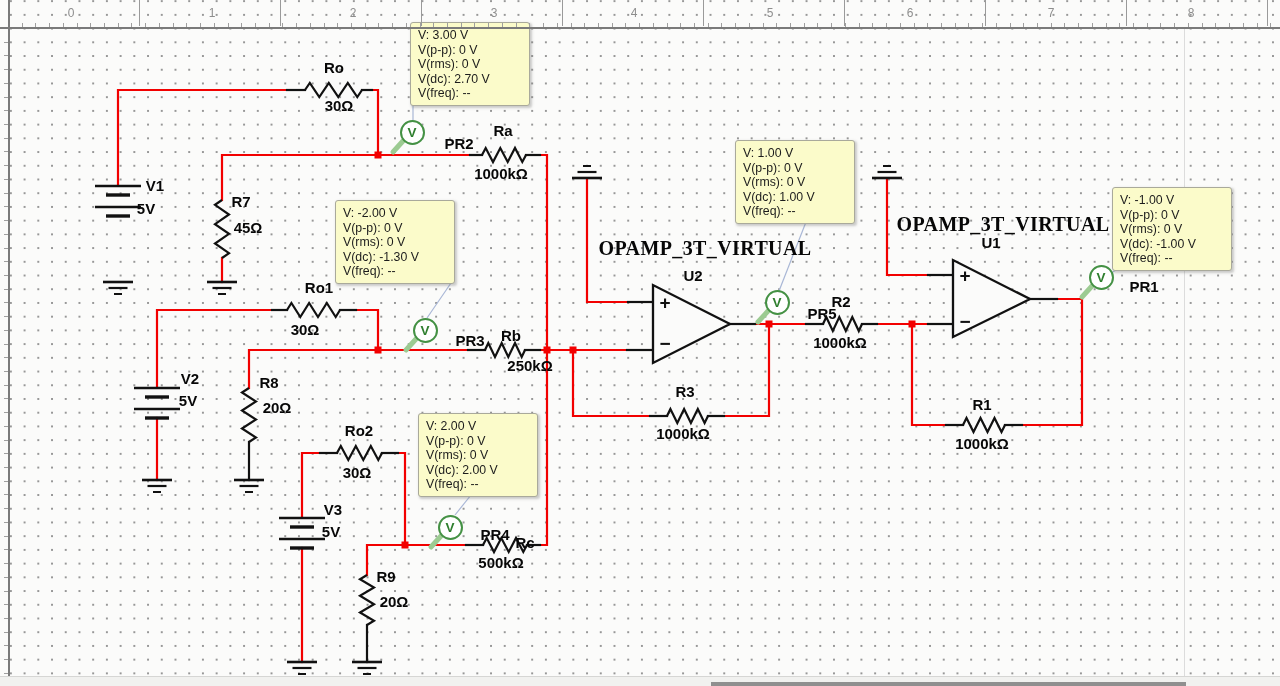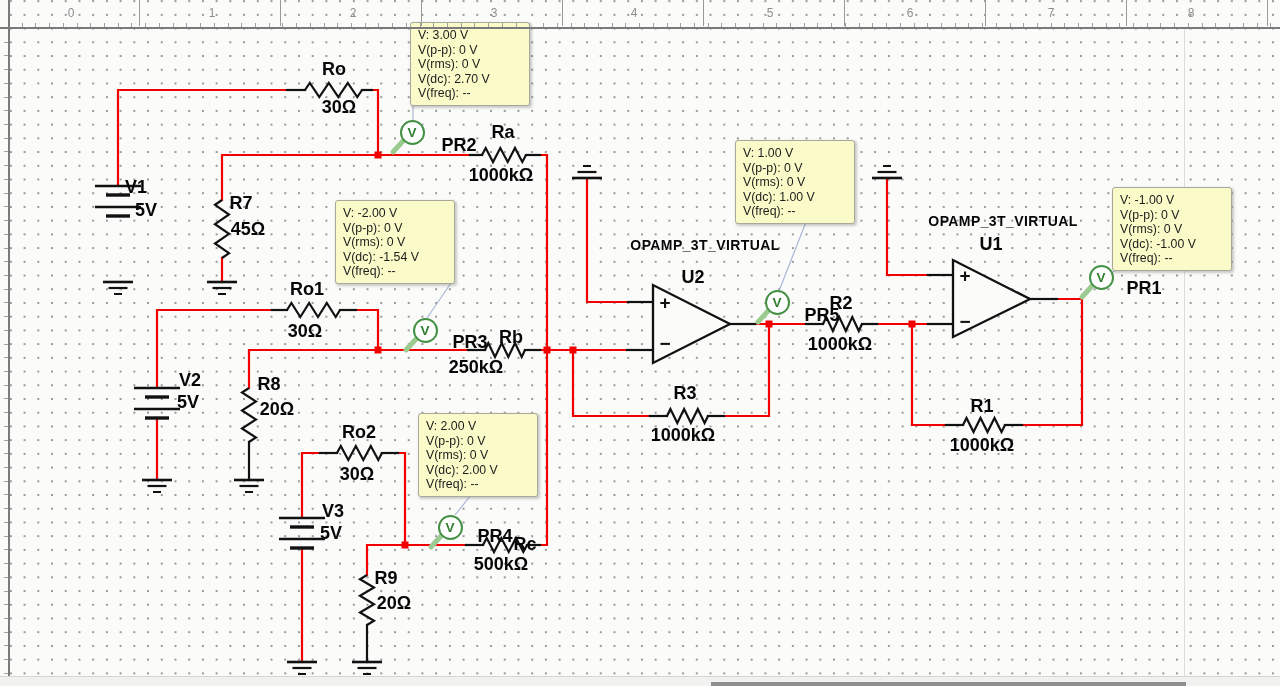--- a/index.html
+++ b/index.html
@@ -20,23 +20,23 @@
     background-image:repeating-linear-gradient(to right,#9f9f9f 0 1px,rgba(0,0,0,0) 1px 13.72px);}
   #lruler-ticks{left:4px;top:28px;width:4px;height:648px;z-index:5;
     background-image:repeating-linear-gradient(to bottom,#9f9f9f 0 1px,rgba(0,0,0,0) 1px 13.72px);}
   #page-line{left:1184px;top:28px;width:1px;height:648px;background:#dcdcdc;z-index:0;}
   
   #scrollbar{left:0;top:676px;width:1280px;height:10px;background:#f1f1ef;border-top:1px solid #d6d6d4;z-index:7;}
   #scrollbar-thumb{left:711px;top:5px;width:475px;height:5px;background:#8f8f8f;position:absolute;}
   
   #schem{left:0;top:0;z-index:1;}
   
-  .lbl{position:absolute;transform:translateX(-50%);font-size:18px;font-weight:bold;
+  .lbl{position:absolute;transform:translateX(-50%);font-size:15px;font-weight:bold;
        color:#070707;white-space:nowrap;z-index:2;}
-  .lbl.big{font-size:14px;letter-spacing:.4px;}
+  .lbl.big{font-size:20px;letter-spacing:.4px;font-family:Liberation Serif, serif;}
   
   .probe{position:absolute;width:25px;height:25px;box-sizing:border-box;border:2.5px solid #449144;
          border-radius:50%;background:#fff;display:flex;align-items:center;justify-content:center;
          color:#2f7f2f;font-size:13.5px;font-weight:bold;z-index:3;}
   
   .tip{position:absolute;width:120px;box-sizing:border-box;background:#fbfbca;border:1px solid #a9a99b;
        border-radius:3px;box-shadow:1.5px 1.5px 2.5px rgba(110,110,110,.35);
        padding:5px 7px 4px 7px;font-size:12.3px;line-height:14.6px;color:#1c1c1c;z-index:4;white-space:nowrap;}
 </style>
 </head>
@@ -241,34 +241,34 @@
 <div class="abs ruler-num" style="left:910px">6</div>
 <div class="abs ruler-num" style="left:1051px">7</div>
 <div class="abs ruler-num" style="left:1191px">8</div>
 
 <div id="scrollbar" class="abs">
   <div id="scrollbar-thumb"></div>
 </div>
 
 <div class="lbl" style="left:334px;top:59px">Ro</div>
 <div class="lbl" style="left:339px;top:97px">30Ω</div>
-<div class="lbl" style="left:136px;top:177px">V1</div>
+<div class="lbl" style="left:155px;top:177px">V1</div>
 <div class="lbl" style="left:146px;top:200px">5V</div>
 <div class="lbl" style="left:241px;top:193px">R7</div>
 <div class="lbl" style="left:248px;top:219px">45Ω</div>
 <div class="lbl" style="left:503px;top:122px">Ra</div>
 <div class="lbl" style="left:501px;top:165px">1000kΩ</div>
-<div class="lbl" style="left:307px;top:279px">Ro1</div>
+<div class="lbl" style="left:319px;top:279px">Ro1</div>
 <div class="lbl" style="left:305px;top:321px">30Ω</div>
 <div class="lbl" style="left:190px;top:370px">V2</div>
 <div class="lbl" style="left:188px;top:392px">5V</div>
 <div class="lbl" style="left:269px;top:374px">R8</div>
 <div class="lbl" style="left:277px;top:399px">20Ω</div>
 <div class="lbl" style="left:511px;top:327px">Rb</div>
-<div class="lbl" style="left:476px;top:357px">250kΩ</div>
+<div class="lbl" style="left:530px;top:357px">250kΩ</div>
 <div class="lbl" style="left:359px;top:422px">Ro2</div>
 <div class="lbl" style="left:357px;top:464px">30Ω</div>
 <div class="lbl" style="left:333px;top:501px">V3</div>
 <div class="lbl" style="left:331px;top:523px">5V</div>
 <div class="lbl" style="left:386px;top:568px">R9</div>
 <div class="lbl" style="left:394px;top:593px">20Ω</div>
 <div class="lbl" style="left:525px;top:534px">Rc</div>
 <div class="lbl" style="left:501px;top:554px">500kΩ</div>
 <div class="lbl big" style="left:705px;top:237px">OPAMP_3T_VIRTUAL</div>
 <div class="lbl" style="left:693px;top:267px">U2</div>
@@ -306,21 +306,21 @@
   <div>V: 3.00 V</div>
   <div>V(p-p): 0 V</div>
   <div>V(rms): 0 V</div>
   <div>V(dc): 2.70 V</div>
   <div>V(freq): --</div>
 </div>
 <div class="tip" style="left:335px;top:200px">
   <div>V: -2.00 V</div>
   <div>V(p-p): 0 V</div>
   <div>V(rms): 0 V</div>
-  <div>V(dc): -1.54 V</div>
+  <div>V(dc): -1.30 V</div>
   <div>V(freq): --</div>
 </div>
 <div class="tip" style="left:418px;top:413px">
   <div>V: 2.00 V</div>
   <div>V(p-p): 0 V</div>
   <div>V(rms): 0 V</div>
   <div>V(dc): 2.00 V</div>
   <div>V(freq): --</div>
 </div>
 <div class="tip" style="left:735px;top:140px">

